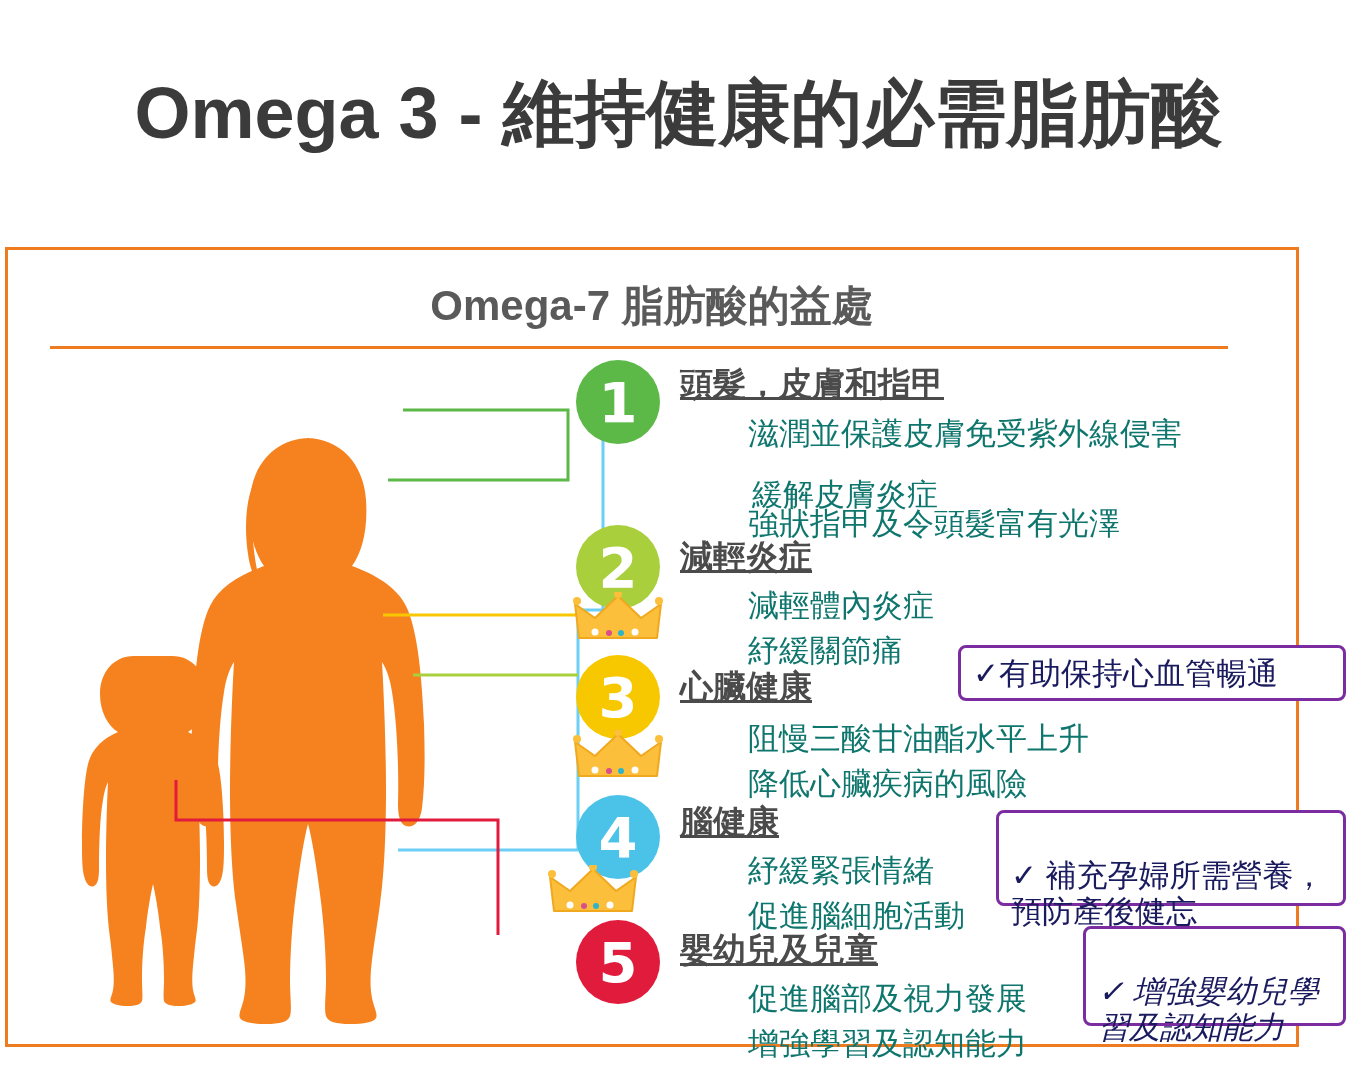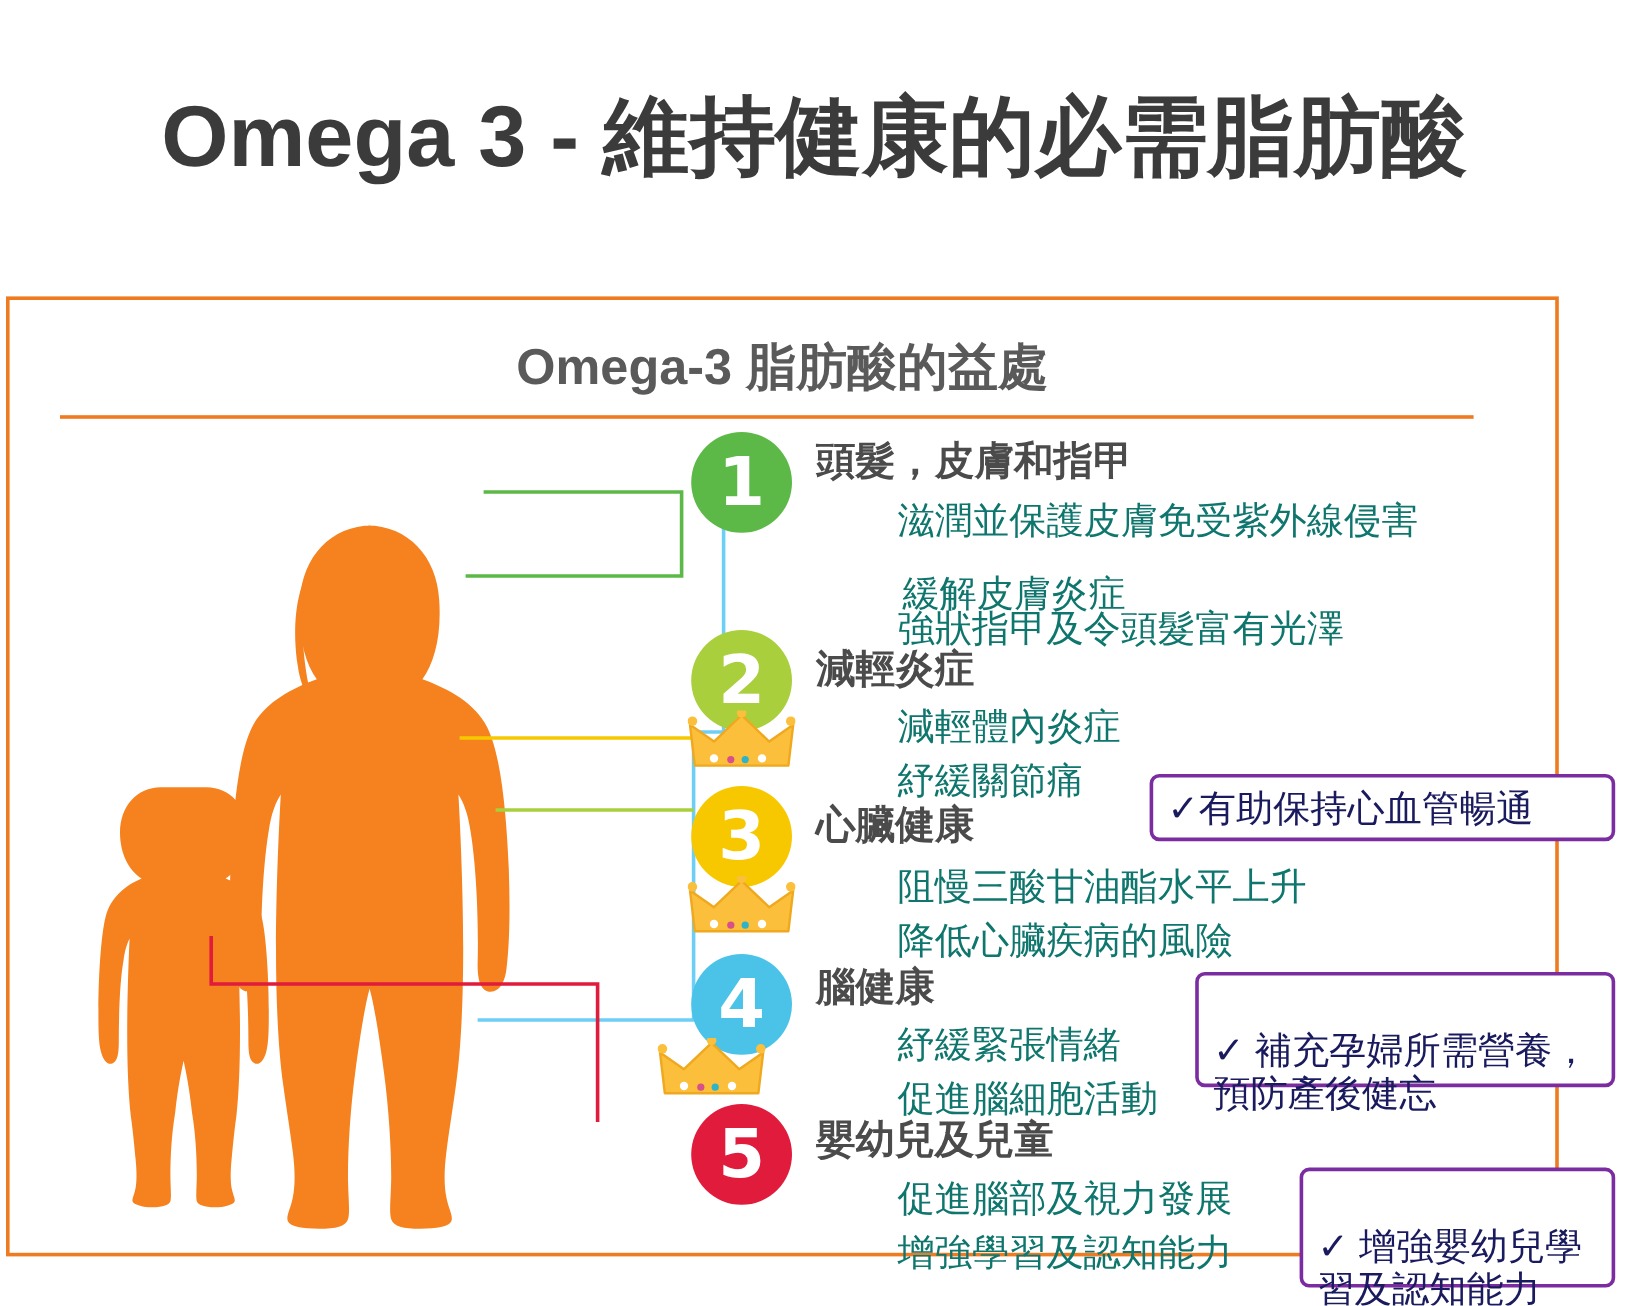--- a/index.html
+++ b/index.html
@@ -87,20 +87,21 @@
     font-family: "DejaVu Sans", sans-serif;
   }
 
   
   .item-heading {
     position: absolute;
     font-size: 33px;
     font-weight: bold;
     color: #4b4b4b;
     white-space: nowrap;
+    text-decoration: underline;
   }
   .item-line {
     position: absolute;
     font-size: 31px;
     color: #0f766e;
     white-space: nowrap;
   }
 
   
   .crown {
@@ -122,21 +123,21 @@
     box-sizing: border-box;
   }
 </style>
 </head>
 <body>
 
 <div id="page-title">Omega 3 - 維持健康的必需脂肪酸</div>
 
 <div id="infographic">
 
-  <div id="info-title">Omega-3 脂肪酸的益處</div>
+  <div id="info-title">Omega-7 脂肪酸的益處</div>
   <div id="title-rule"></div>
 
   <svg class="silhouette" style="left:70px; top:170px; width:420px; height:620px;" viewBox="0 0 420 620">
 
     <path fill="#f5821f" d="
       M232 18
       c-34 0 -58 26 -60 62
       c-2 30 4 52 14 66
       c-22 8 -44 20 -54 40
       c-12 24 -16 74 -18 118
@@ -304,16 +305,16 @@
 
 <div class="callout" style="left:958px; top:645px; width:388px; height:56px; white-space:nowrap;">
   <span>✓有助保持心血管暢通</span>
 </div>
 
 <div class="callout" style="left:996px; top:810px; width:350px; height:96px; white-space:pre-line;">
   <span>✓ 補充孕婦所需營養，
 預防產後健忘</span>
 </div>
 
-<div class="callout" style="left:1083px; top:973px; width:263px; height:100px; white-space:pre-line;">
+<div class="callout" style="left:1083px; top:926px; width:263px; height:100px; white-space:pre-line;font-style:italic;">
   <span>✓ 增強嬰幼兒學
 習及認知能力</span>
 </div>
 
 </body></html>

